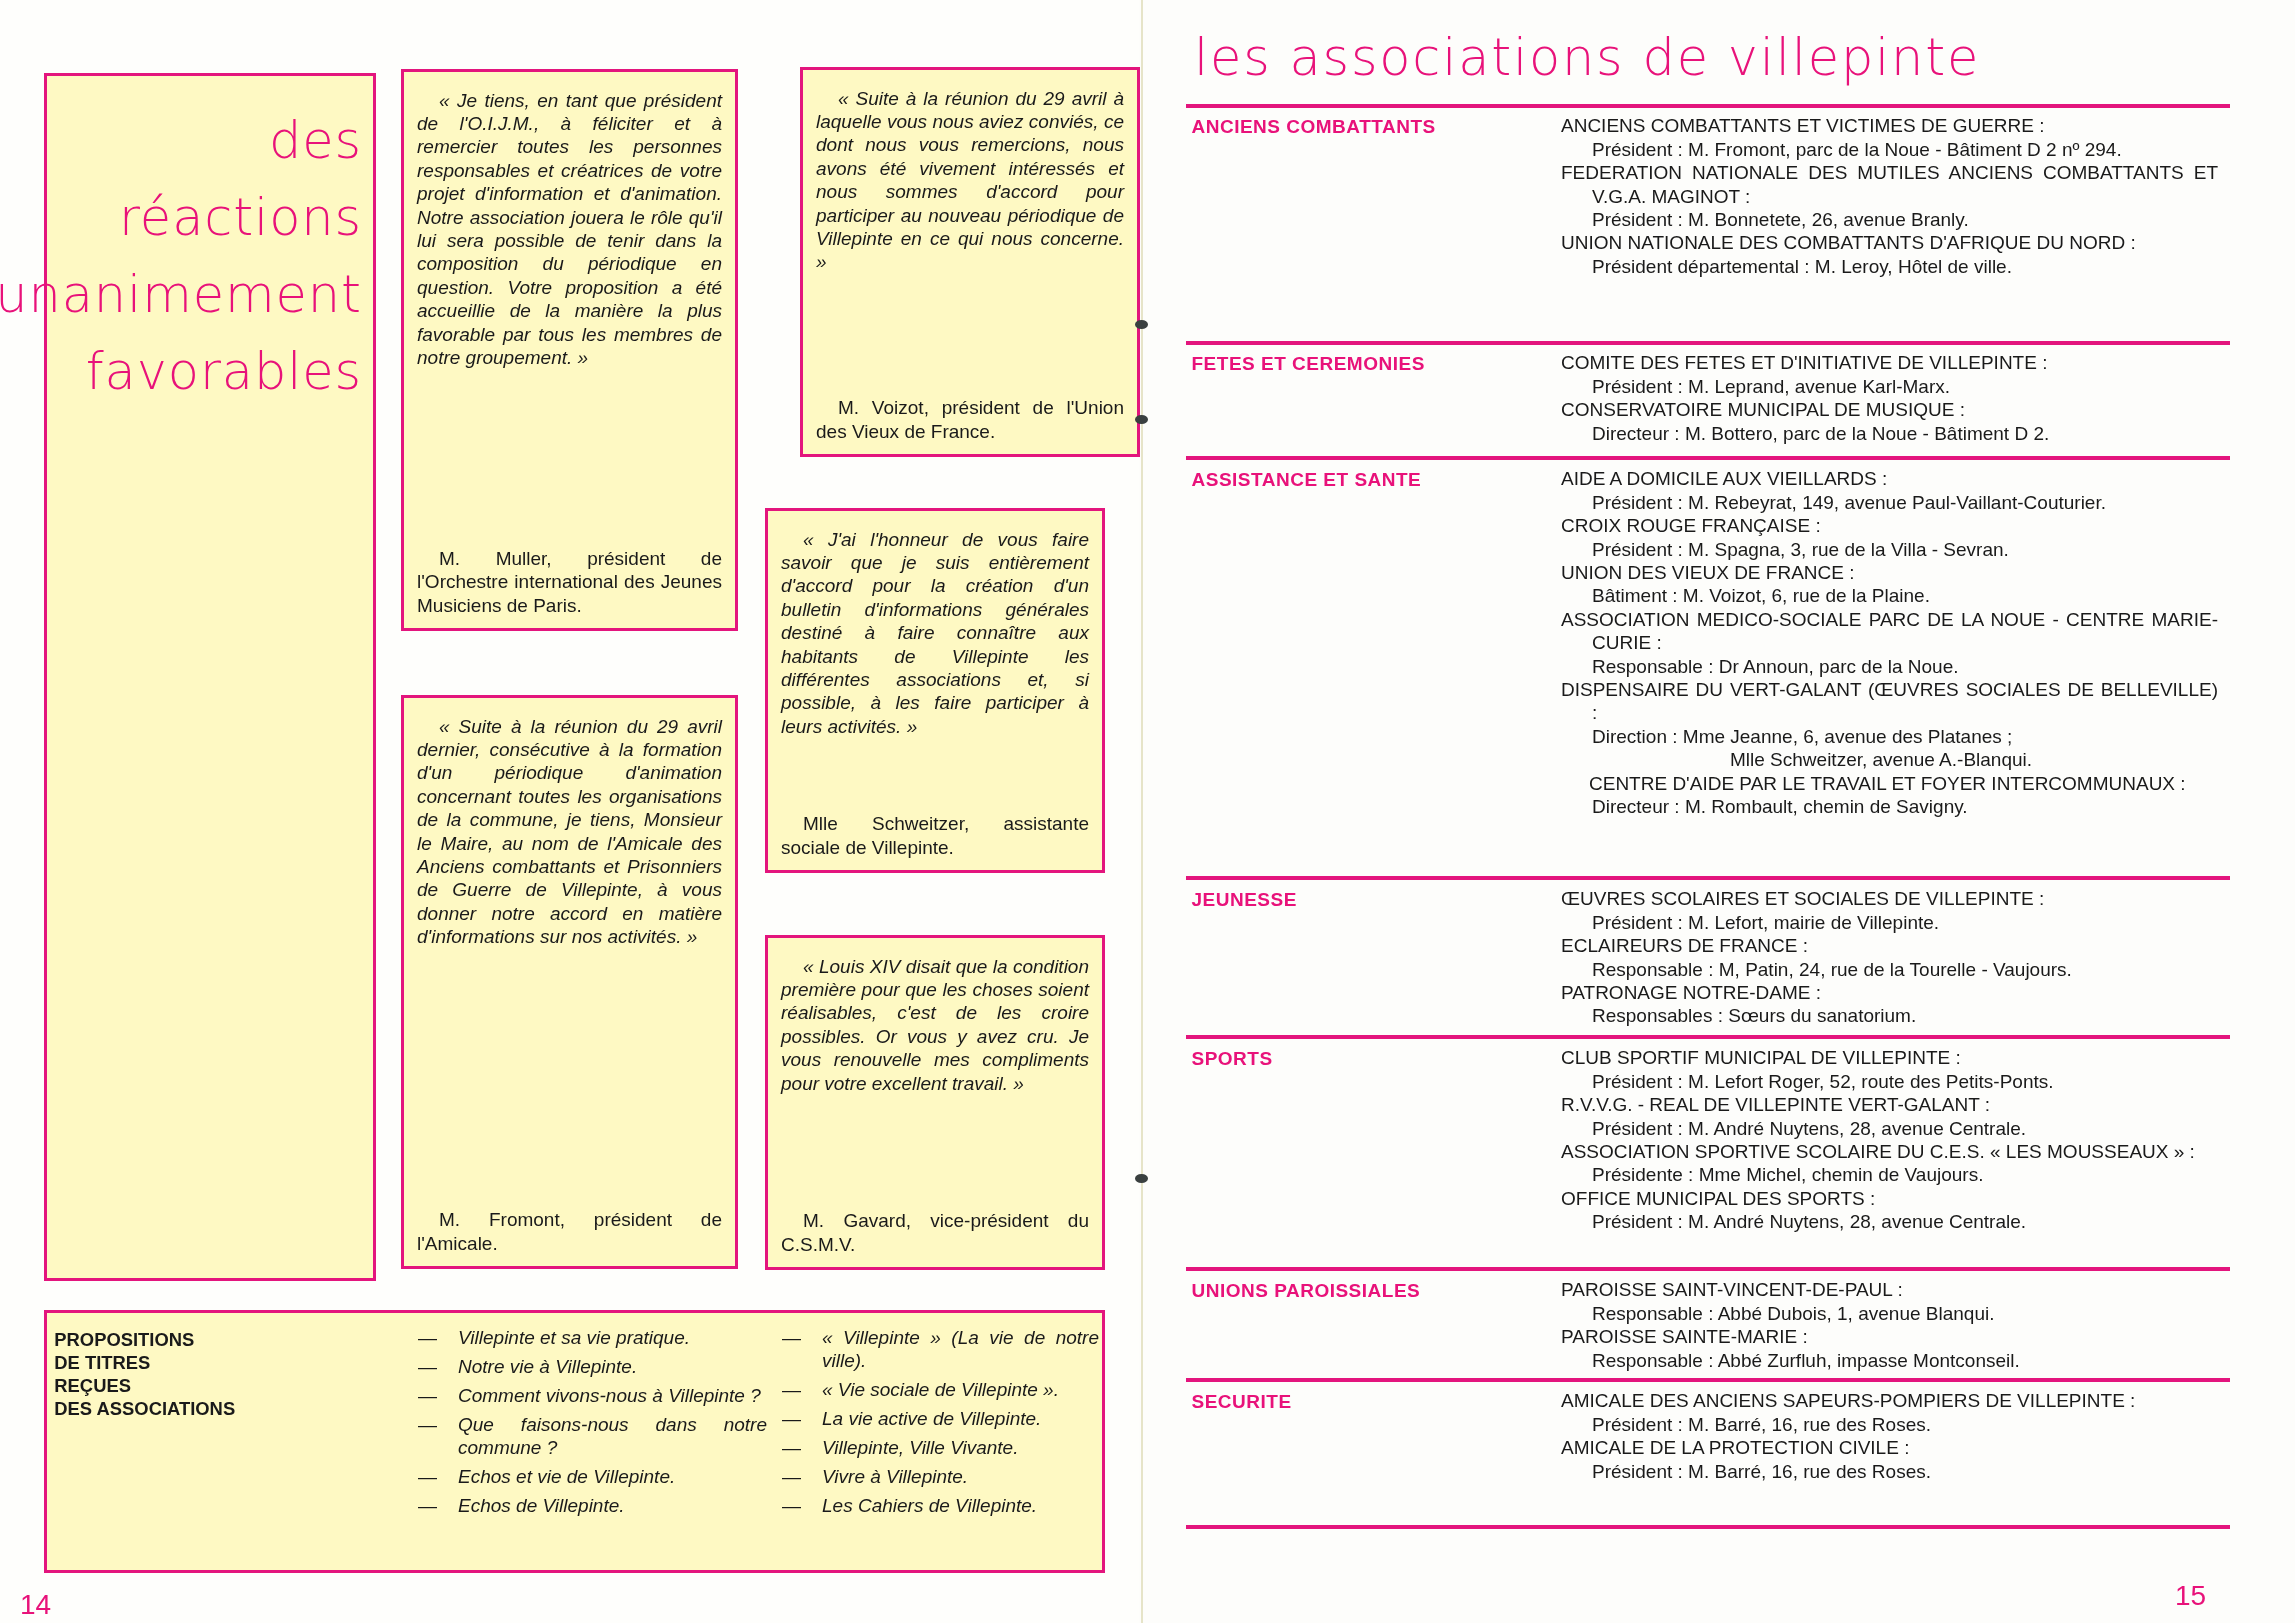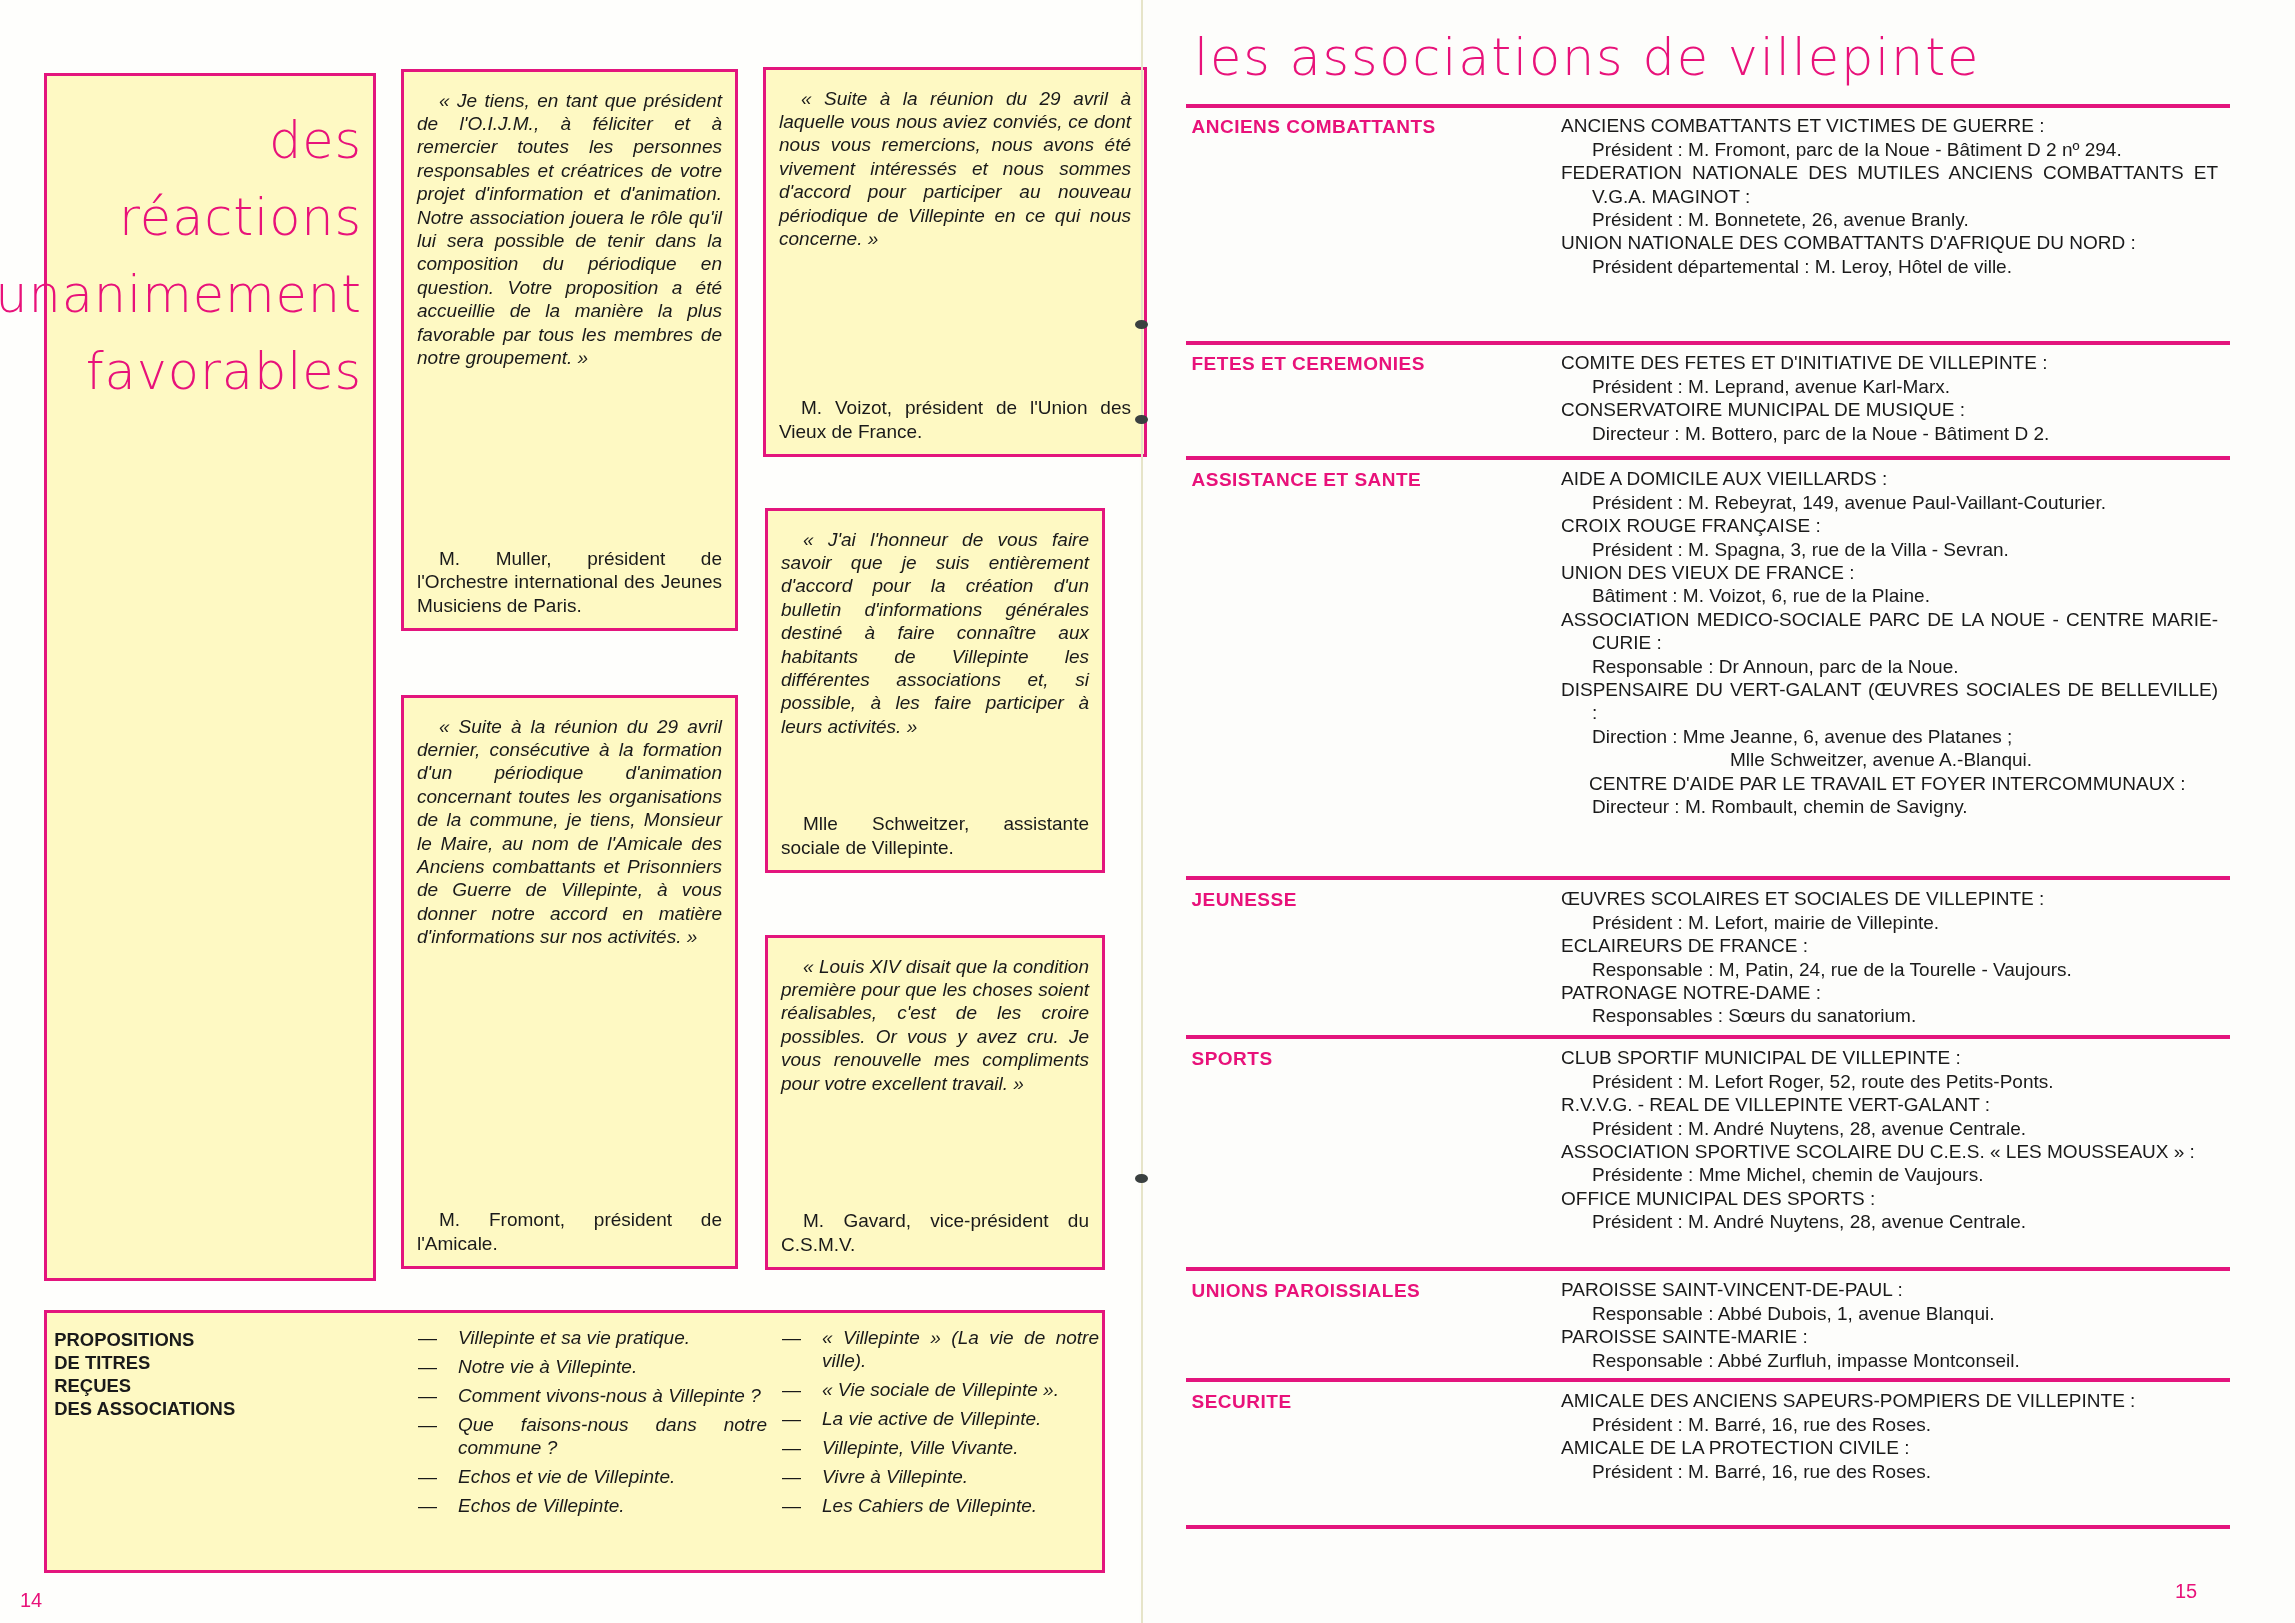--- a/index.html
+++ b/index.html
@@ -33,38 +33,38 @@
   .quote {
     font-style: italic; font-size: 19px; line-height: 23.4px; text-align: justify;
     text-indent: 22px; margin: 0;
   }
   .sig {
     position: absolute; left: 13px; right: 13px; bottom: 11px;
     font-size: 19px; line-height: 23.4px; text-align: justify; text-indent: 22px; margin: 0;
   }
   .q1 { left: 401px; top: 69px; width: 337px; height: 562px; }
   .q2 { left: 401px; top: 695px; width: 337px; height: 574px; }
-  .q3 { left: 763px; top: 67px; width: 384px; height: 390px; }
+  .q3 { left: 800px; top: 67px; width: 340px; height: 390px; }
   .q4 { left: 765px; top: 508px; width: 340px; height: 365px; }
   .q5 { left: 765px; top: 935px; width: 340px; height: 335px; }
 
   .titles-box { left: 44px; top: 1310px; width: 1061px; height: 263px; }
   .titles-head {
     position: absolute; left: 7.3px; top: 14.7px; font-weight: bold; font-size: 18.4px; line-height: 23px;
   }
   .titles-col { position: absolute; top: 13px; list-style: none; margin: 0; padding: 0; }
   .titles-col.c1 { left: 371px; width: 349px; }
   .titles-col.c2 { left: 735px; width: 317px; }
   .titles-col li {
     position: relative; padding-left: 40px; font-style: italic; font-size: 19px; line-height: 23.4px;
     margin-bottom: 5.5px; text-align: justify;
   }
   .titles-col li .dash { position: absolute; left: 0; top: 0; font-style: normal; }
 
-  .page-num { position: absolute; font-size: 20px; color: #e8127a; }
+  .page-num { position: absolute; font-size: 28px; color: #e8127a; }
   .pn-left { left: 20px; top: 1589px; }
   .pn-right { left: 2175px; top: 1580px; }
 
   
   .r-title {
     position: absolute; left: 1194px; top: 27.5px; font-family: "DejaVu Sans", sans-serif; font-weight: 300;
     font-size: 51px; color: #e8127a; letter-spacing: 1.8px; white-space: nowrap;
   }
   .rule { position: absolute; left: 1186px; width: 1044px; height: 3.7px; background: #e3157d; }
   .section { position: absolute; left: 1186px; width: 1044px; }

